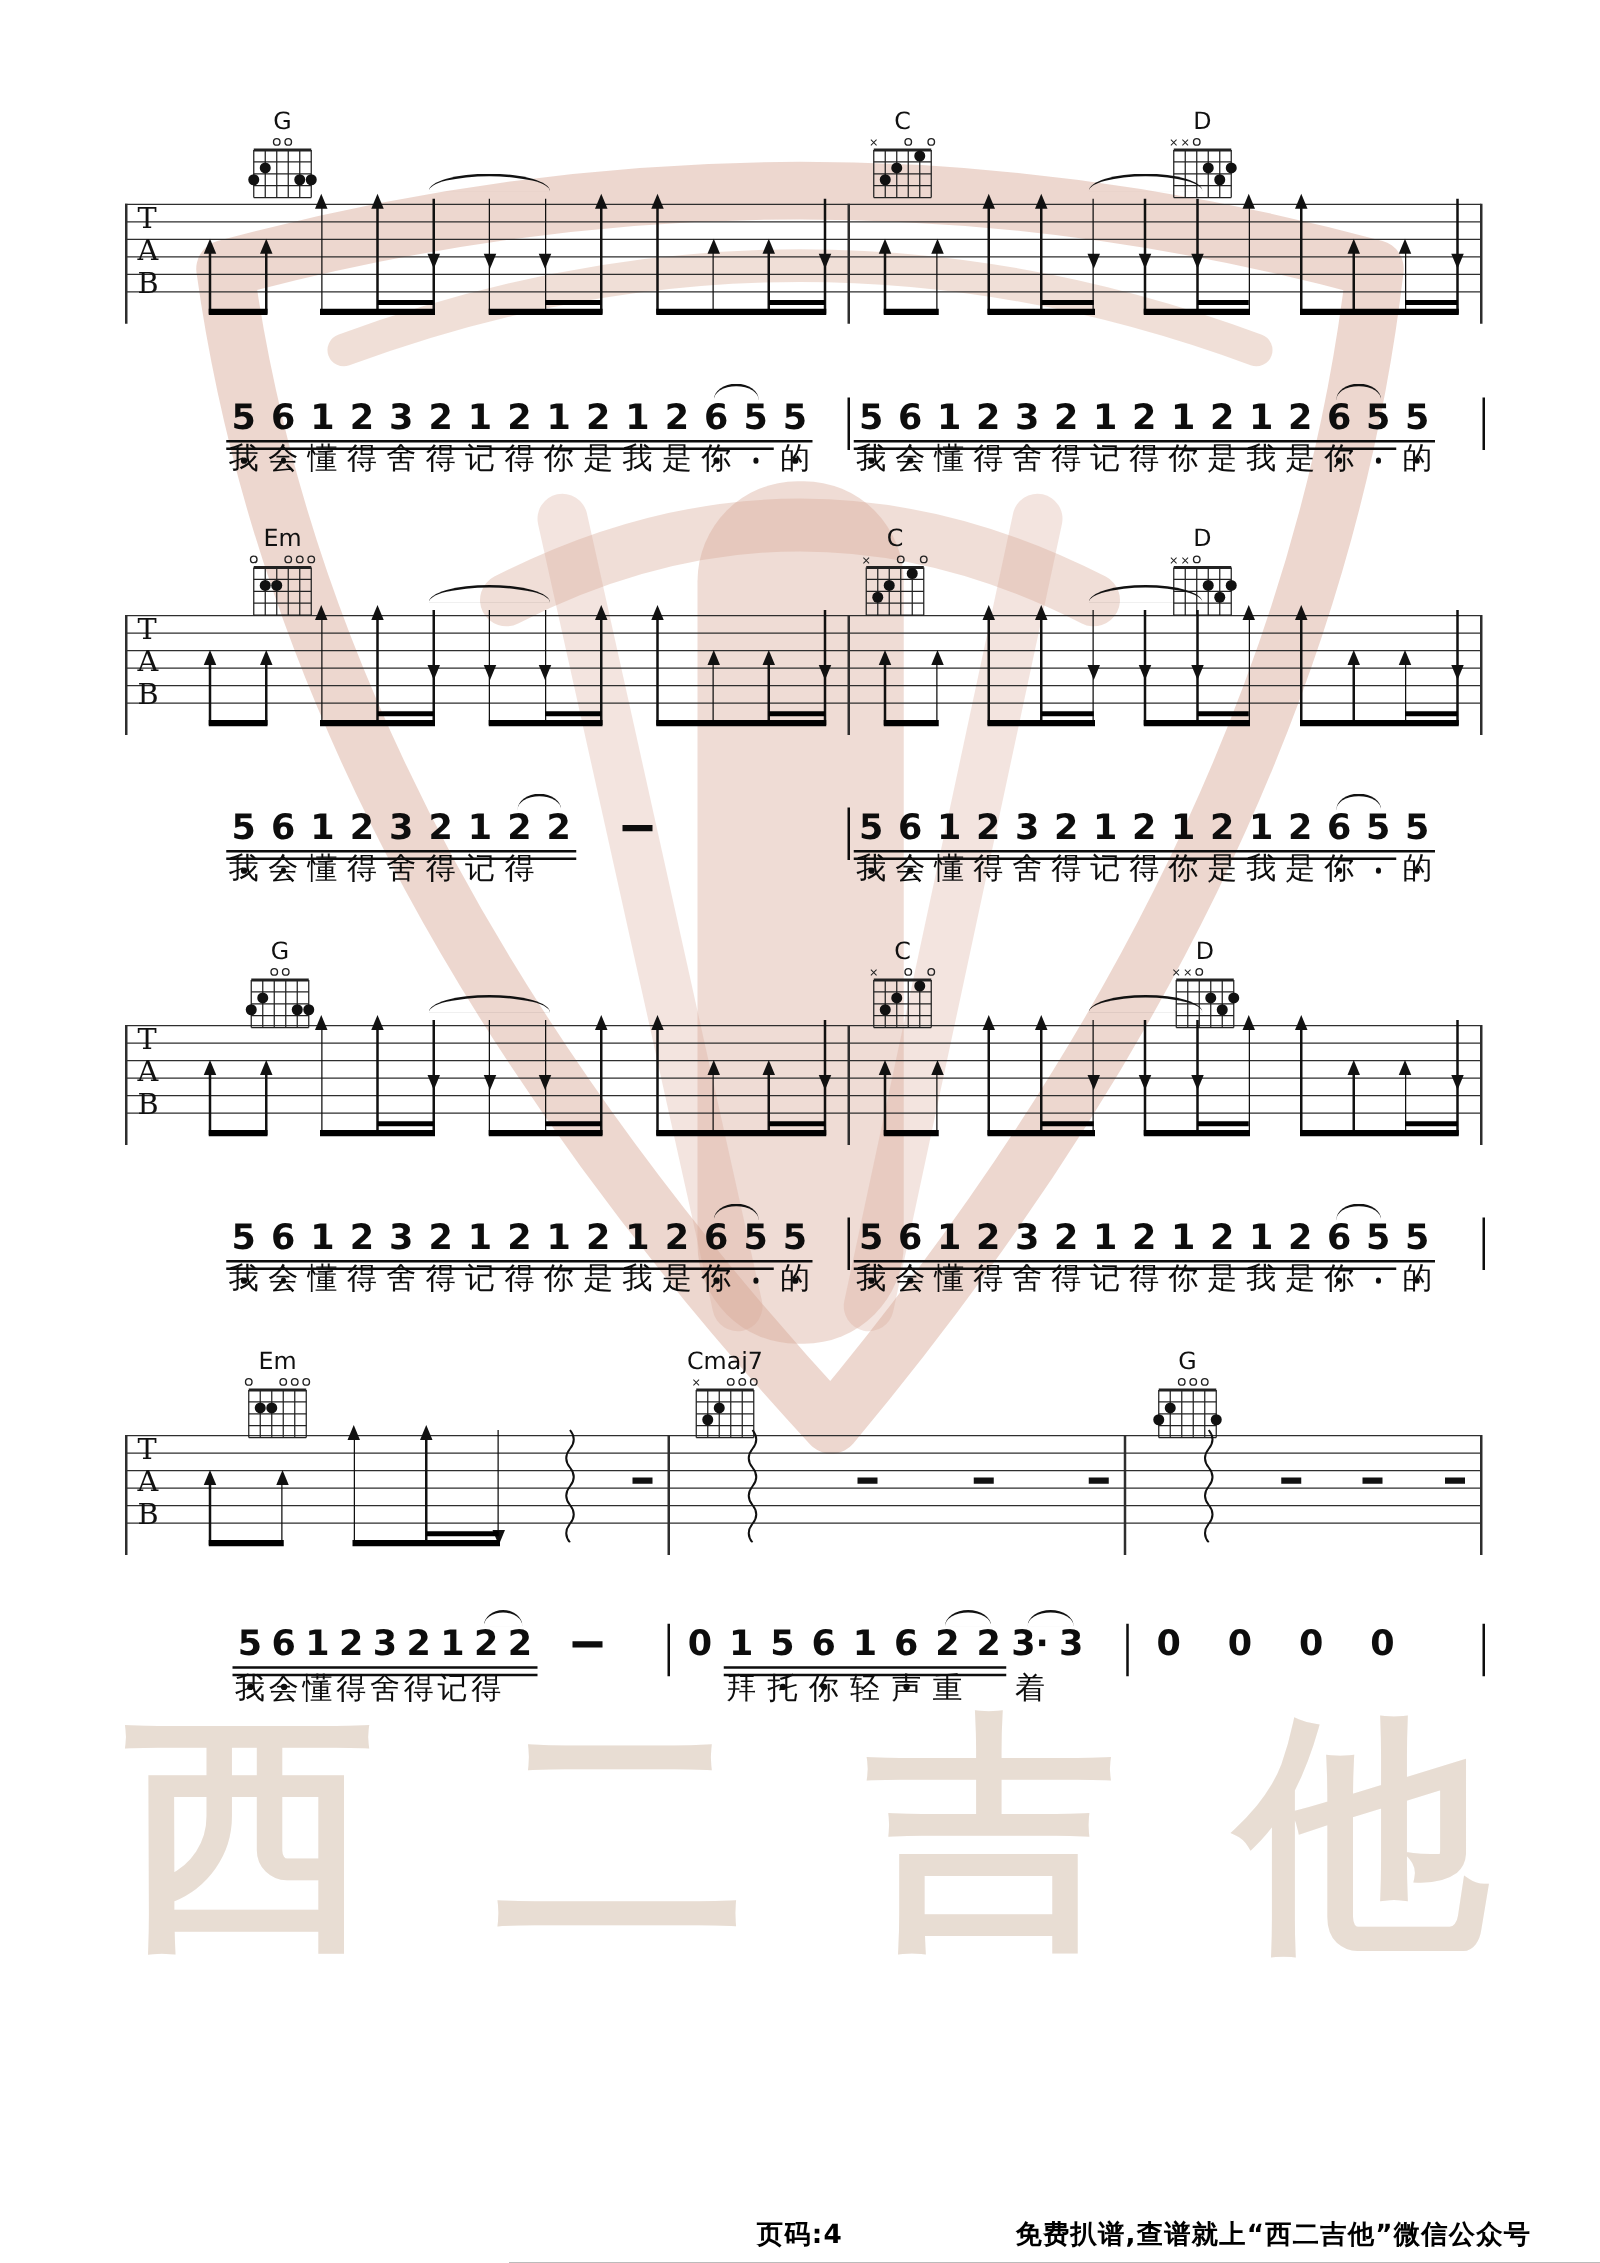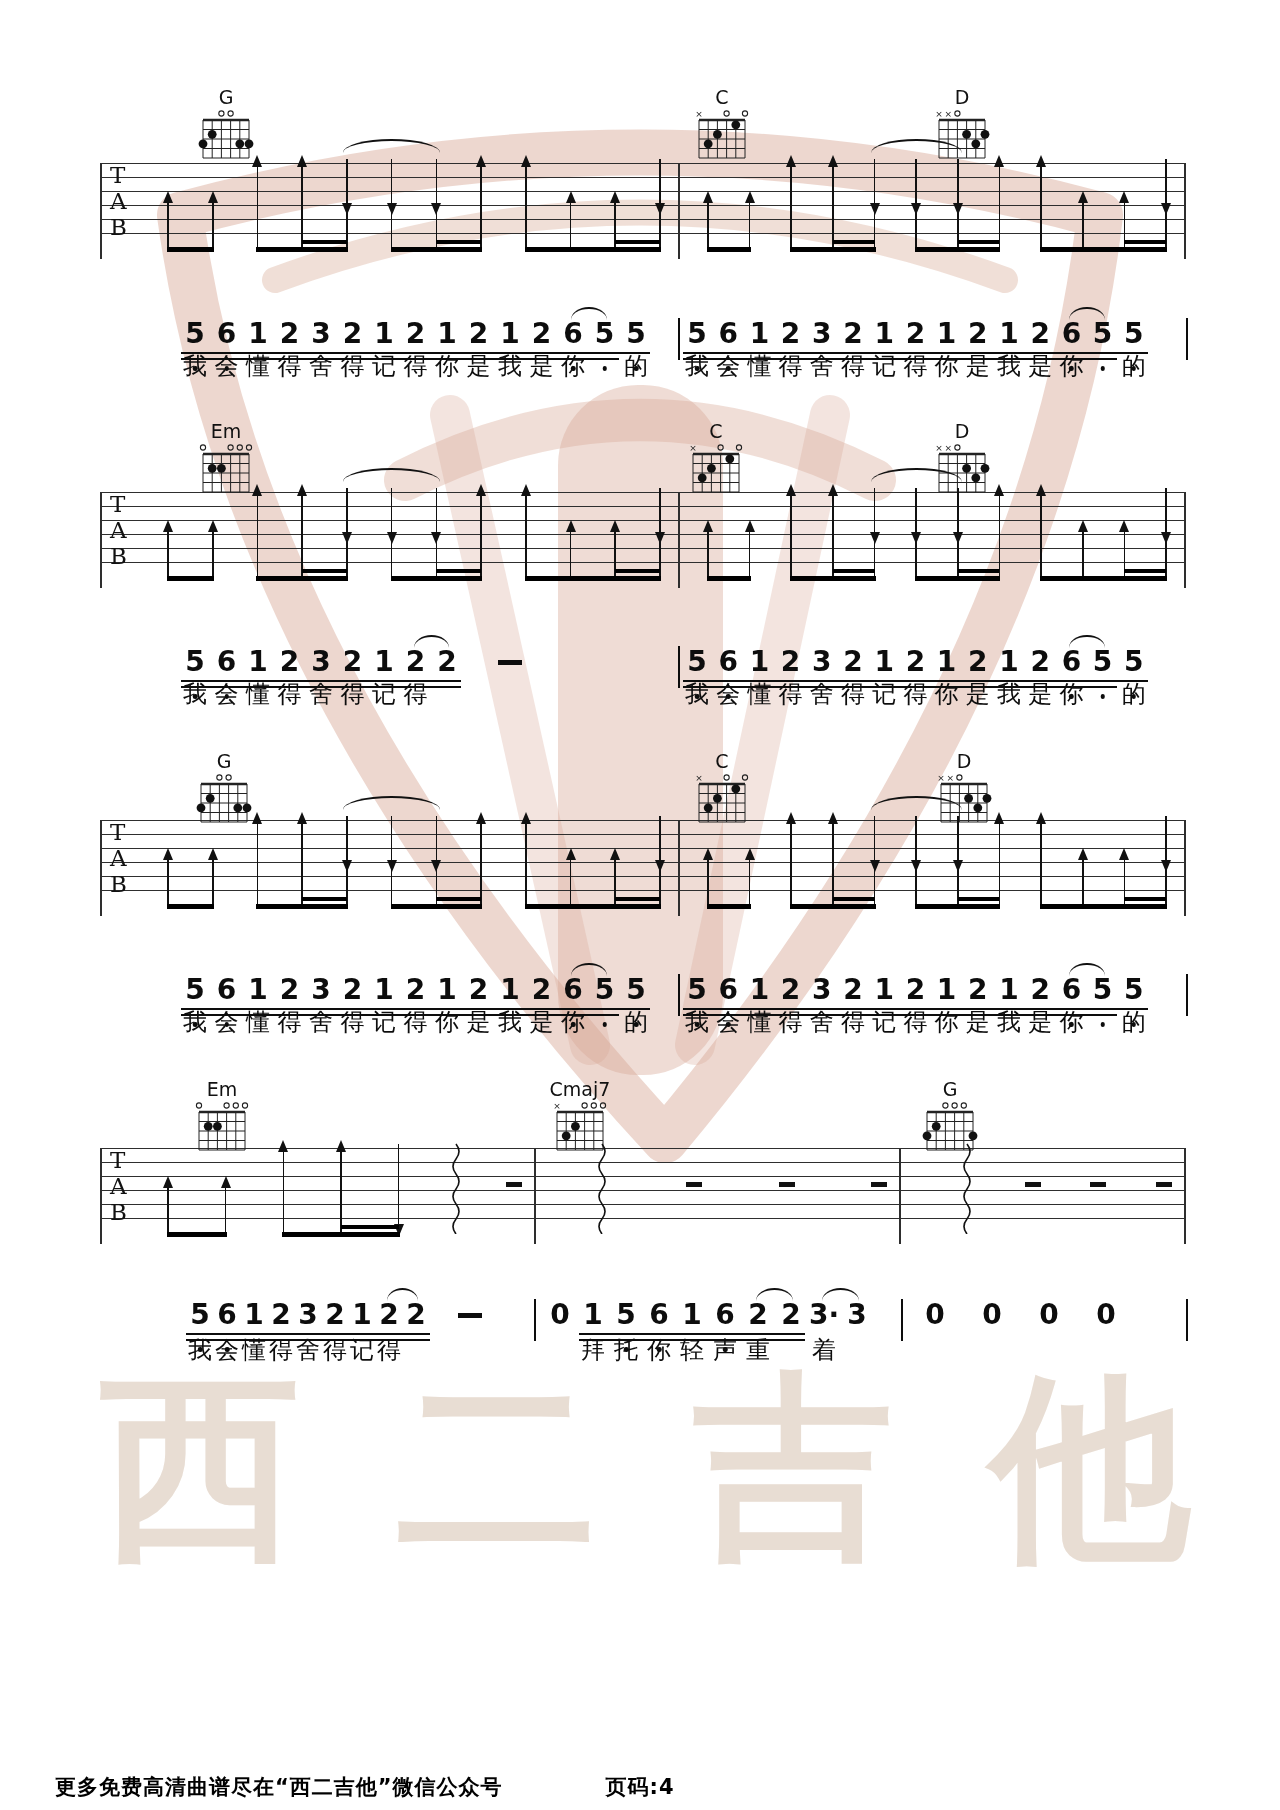--- a/index.html
+++ b/index.html
@@ -847,16 +847,16 @@
         <div class="digit" style="left: 935px; top: 1301px;">0</div>
         <div class="digit" style="left: 992px; top: 1301px;">0</div>
         <div class="digit" style="left: 1049px; top: 1301px;">0</div>
         <div class="digit" style="left: 1106px; top: 1301px;">0</div>
         <div class="vbar" style="left: 534px; top: 1299px; height: 42px;"></div>
         <div class="vbar" style="left: 901px; top: 1299px; height: 42px;"></div>
         <div class="vbar" style="left: 1186px; top: 1299px; height: 42px;"></div>
       </div>
     </div>
 
-  <div class="footer-item f-left">更多免费高清曲谱尽在“西二吉他”微信公众号</div>
   <div class="footer-item f-center">页码:4</div>
+  <div class="footer-item f-right">免费扒谱,查谱就上“西二吉他”微信公众号</div>
 
 </div>
 
 </body></html>

